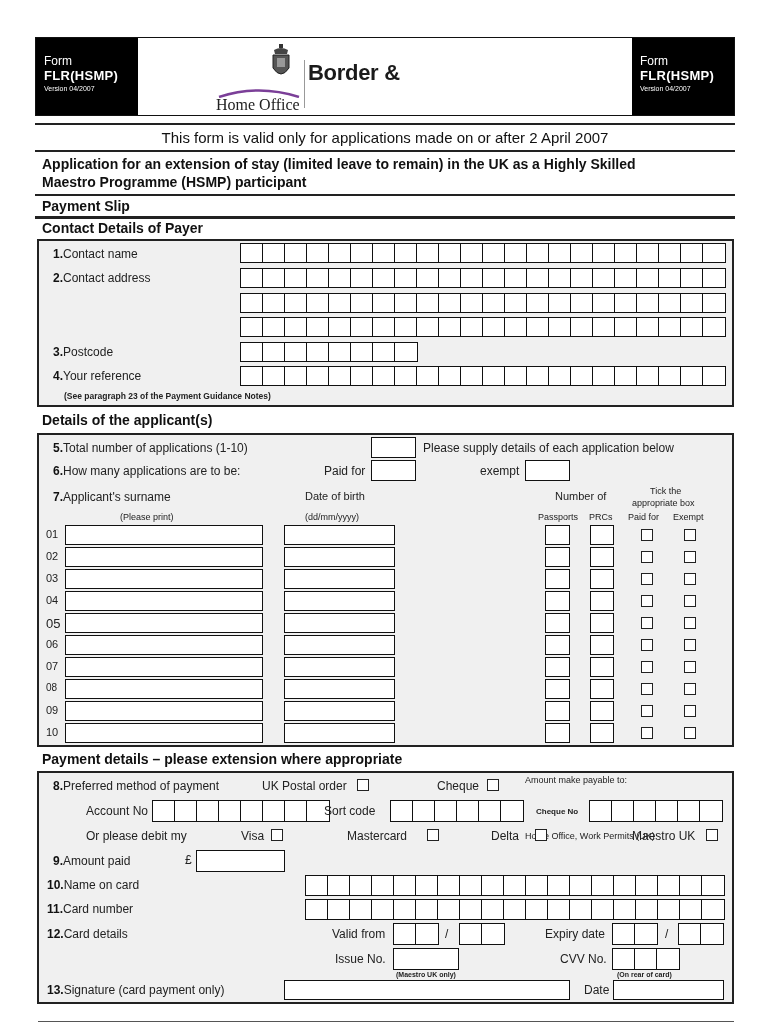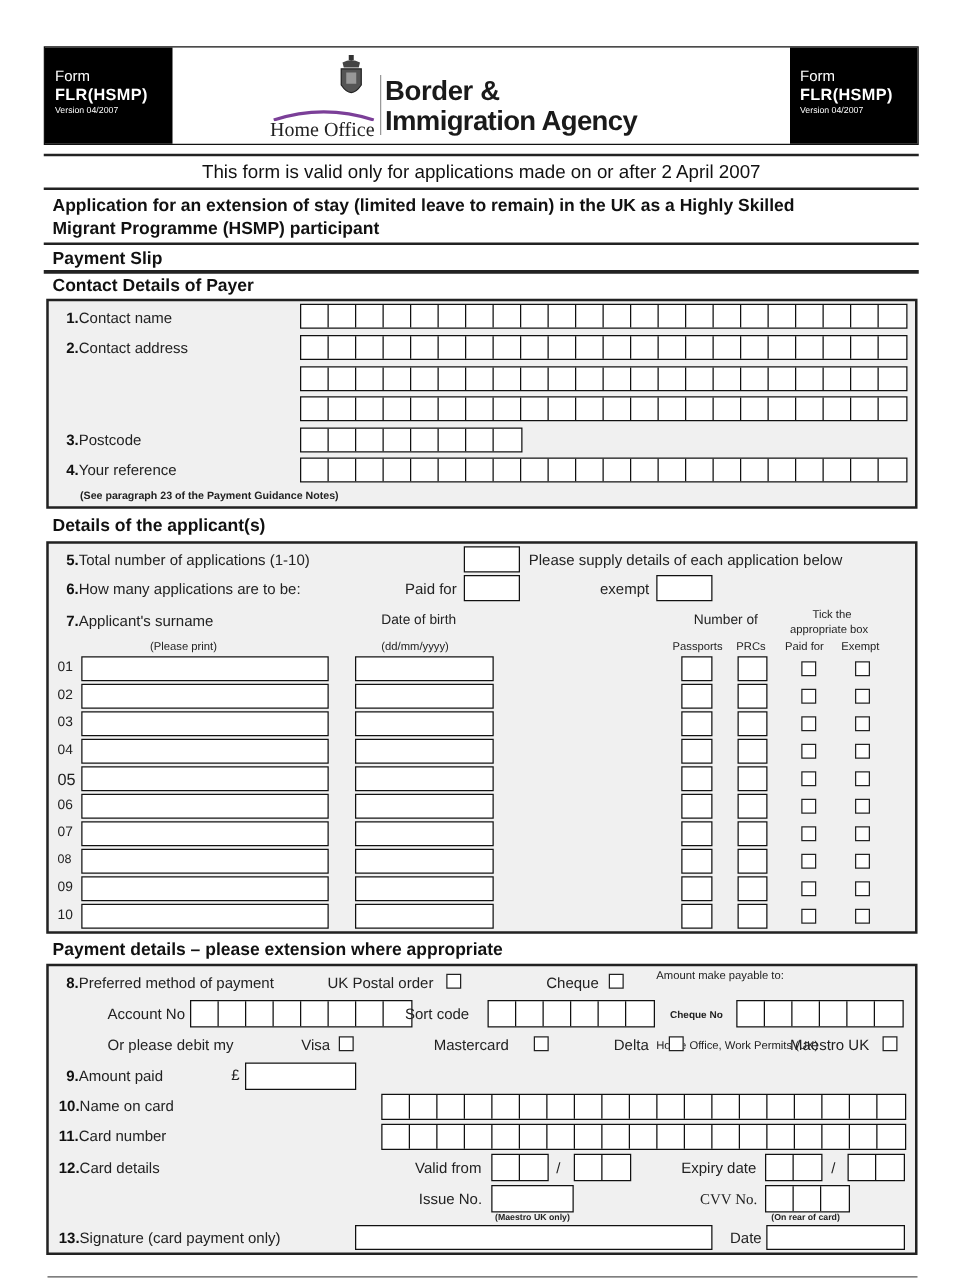--- a/index.html
+++ b/index.html
@@ -47,33 +47,32 @@
     </svg>
   </div>
   <div class="abs" style="left:182px;top:46px;">
     <svg width="82" height="10" viewBox="0 0 82 10">
         <path d="M1 9 Q41 -4 81 9" fill="none" stroke="#7b3f98" stroke-width="2.5"></path>
       </svg>
   </div>
   <div class="ho">Home Office</div>
   <div class="abs" style="left:268px;top:22px;width:0;height:48px;border-left:1px solid #999;"></div>
   <div class="bia1">Border &amp;</div>
-  <div class="bia2">Immigration Agency</div>
   <div class="blk" style="right:0;">
     <div class="f1">Form</div>
     <div class="f2">FLR(HSMP)</div>
     <div class="f3">Version 04/2007</div>
   </div>
 </div>
 
 <div class="hline" style="top:123px;"></div>
 <div class="title-line" style="top:129px;">This form is valid only for applications made on or after 2 April 2007</div>
 <div class="hline" style="top:150px;"></div>
 <div class="bar-text" style="top:156px;">Application for an extension of stay (limited leave to remain) in the UK as a Highly Skilled</div>
-<div class="bar-text" style="top:174px;">Migrant Programme (HSMP) participant</div>
+<div class="bar-text" style="top:174px;">Maestro Programme (HSMP) participant</div>
 <div class="hline" style="top:194px;"></div>
 <div class="bar-text" style="top:198px;">Payment Slip</div>
 <div class="hline" style="top:216px;border-top-width:3px;"></div>
 <div class="bar-text" style="top:220px;">Contact Details of Payer</div>
 
 <div class="panel" style="top:239px;height:168px;"></div>
 <div class="lbl" style="left:53px;top:247px;"><b>1.</b><span>Contact name</span></div>
 <div class="chars" style="left:240px;top:243px;">
     <span></span>
     <span></span>
@@ -423,21 +422,21 @@
   </div>
 <div class="lbl" style="left:665px;top:927px;">/</div>
 <div class="chars" style="left:678px;top:923px;height:22px;">
     <span></span>
     <span></span>
   </div>
 
 <div class="lbl" style="left:335px;top:952px;">Issue No.</div>
 <div class="box" style="left:393px;top:948px;width:66px;height:22px;"></div>
 <div class="tiny" style="left:396px;top:971px;">(Maestro UK only)</div>
-<div class="lbl" style="left:560px;top:952px;font-family:Liberation Serif, serif;">CVV No.</div>
+<div class="lbl" style="left:560px;top:952px;">CVV No.</div>
 <div class="chars" style="left:612px;top:948px;height:22px;">
     <span></span>
     <span></span>
     <span></span>
   </div>
 <div class="tiny" style="left:617px;top:971px;">(On rear of card)</div>
 
 <div class="lbl" style="left:47px;top:983px;"><b>13.</b><span>Signature (card payment only)</span></div>
 <div class="box" style="left:284px;top:980px;width:286px;height:20px;"></div>
 <div class="lbl" style="left:584px;top:983px;">Date</div>

